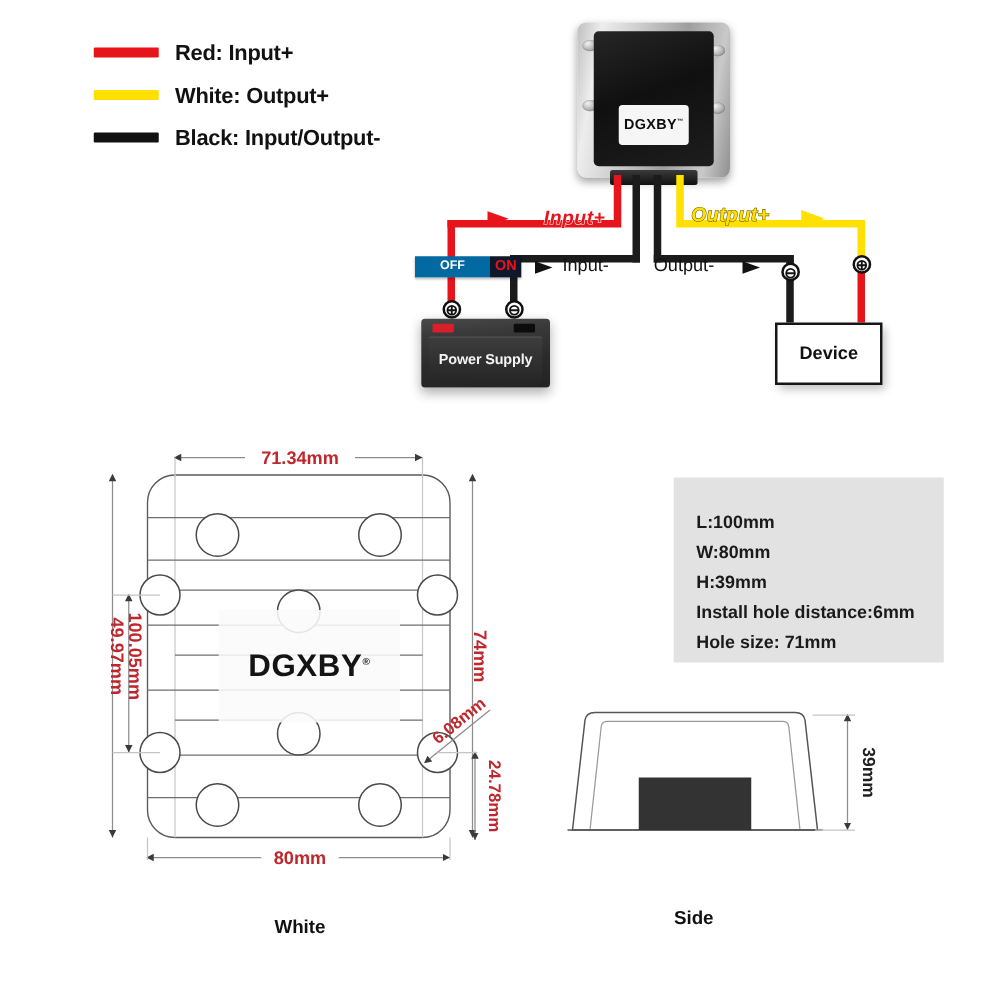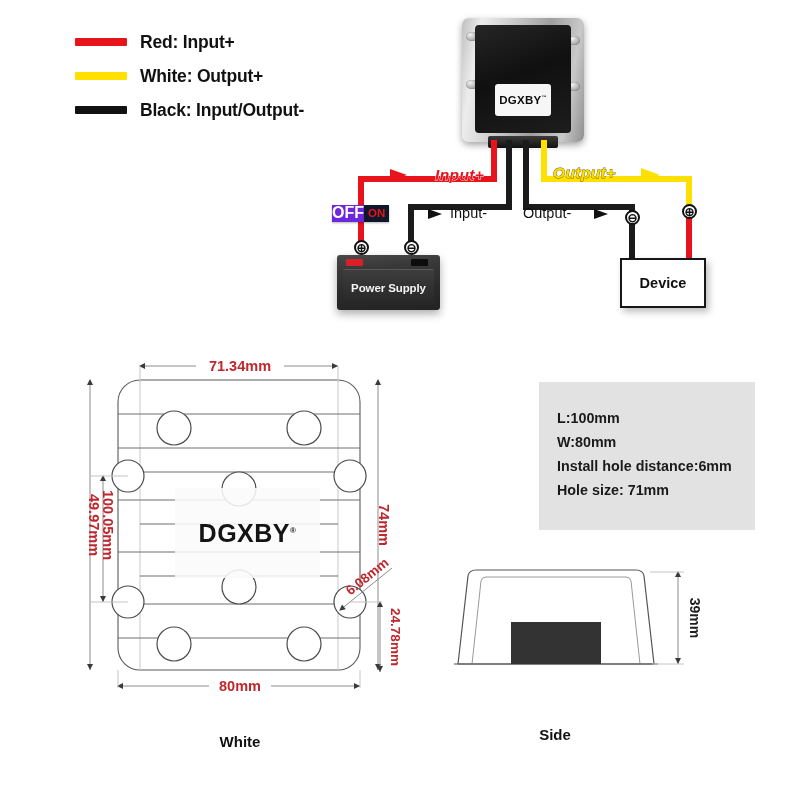--- a/index.html
+++ b/index.html
@@ -63,21 +63,21 @@
     letter-spacing: .4px; white-space: nowrap;
   }
   .io-plus.red { color: #e8141c; -webkit-text-stroke: .9px #ffffff; paint-order: stroke fill; }
   .io-plus.yellow { color: #ffe000; -webkit-text-stroke: .9px #6b5d00; paint-order: stroke fill; }
   .io-minus {
     position: absolute; font-size: 14.5px; font-weight: 500; color: #111; white-space: nowrap;
   }
 
   
   #switch { left: 332px; top: 205px; display: flex; height: 17px; box-shadow: 0 1px 2px rgba(0,0,0,.3); }
-  .sw-off { background: #6d28d9; color: #fff; font-size: 16px; font-weight: 800; padding: 1px 0 2px; line-height: 14px; }
+  .sw-off { background: #0369a1; color: #fff; font-size: 10px; font-weight: 800; padding: 1px 20px 2px; line-height: 14px; }
   .sw-on  { background: #0f172a; color: #e8141c; font-size: 11.5px; font-weight: 800; padding: 1px 4px 2px; line-height: 14px; }
 
   
   .term {
     position: absolute; width: 15px; height: 15px; border-radius: 50%;
     background: #fff; border: 2px solid #111;
     display: flex; align-items: center; justify-content: center;
     font-size: 12px; font-weight: 700; color: #111; line-height: 1;
   }
 
@@ -302,15 +302,16 @@
   <line x1="198" y1="12" x2="232" y2="12" stroke="#c4c4c4" stroke-width="1"></line>
   <line x1="200" y1="104" x2="232" y2="104" stroke="#c4c4c4" stroke-width="1"></line>
   <text x="238" y="58" text-anchor="middle" font-family="Liberation Sans, sans-serif" font-size="14" font-weight="600" fill="#1f1f1f" transform="rotate(90 238 58)">39mm</text>
 </svg>
 
 <div class="view-caption" style="left:515px; top:726px; width:80px;">Side</div>
 
 <div class="abs" id="spec">
   <div>L:100mm</div>
   <div>W:80mm</div>
+  <div>H:39mm</div>
   <div>Install hole distance:6mm</div>
   <div>Hole size: 71mm</div>
 </div>
 
 </body></html>

